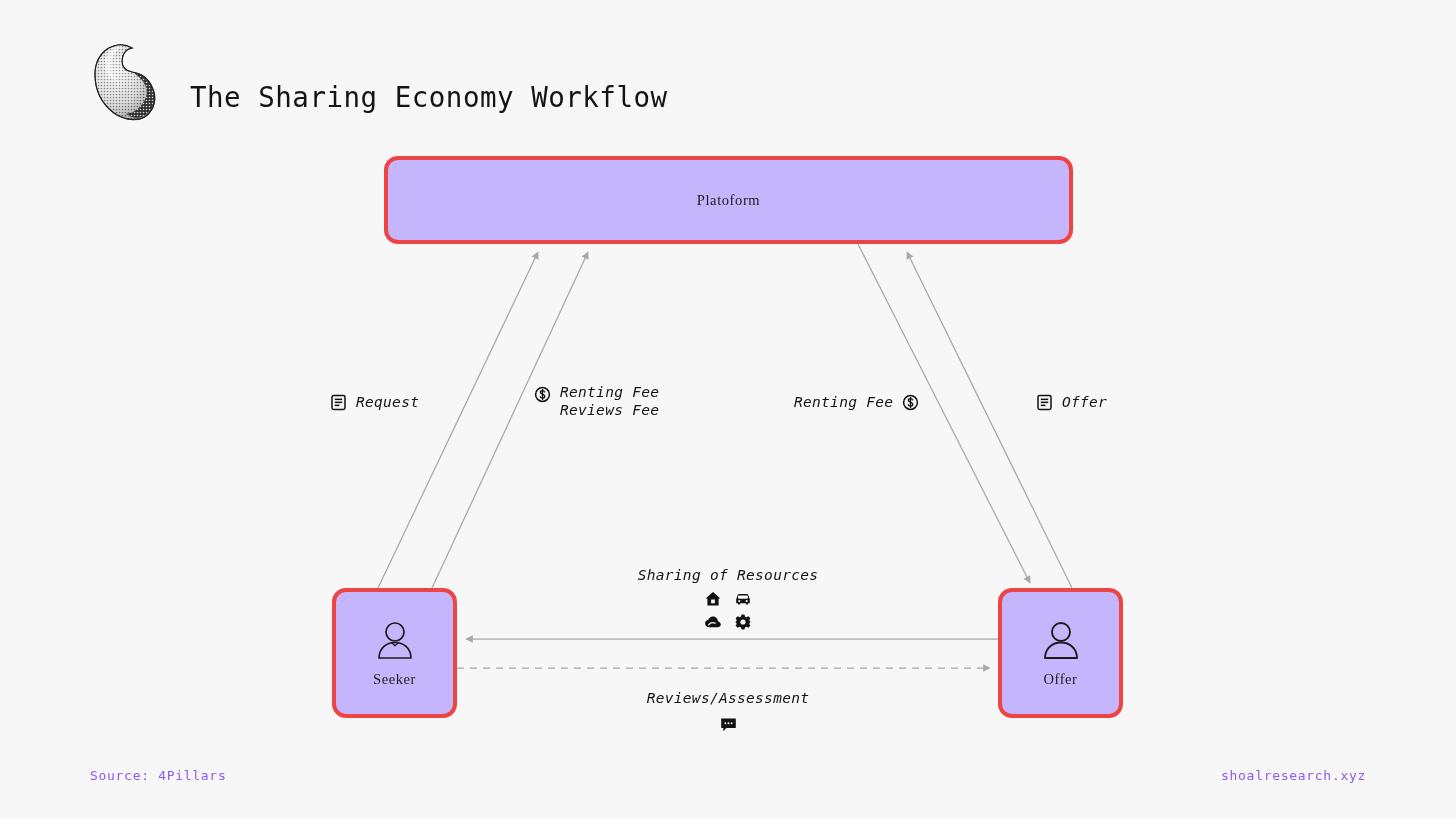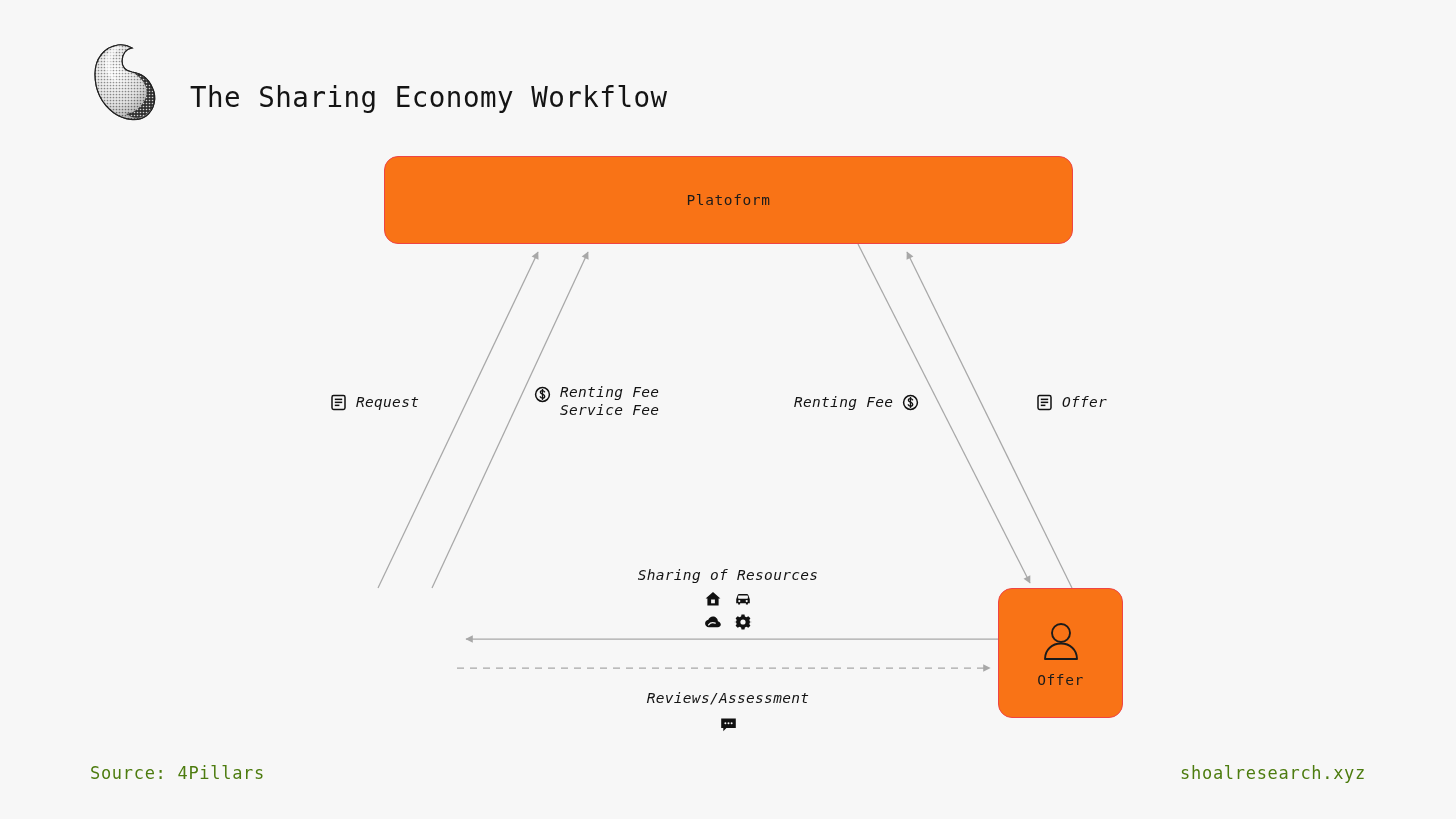--- a/index.html
+++ b/index.html
@@ -50,23 +50,24 @@
     left: 0;
     top: 0;
     width: 1456px;
     height: 819px;
     pointer-events: none;
   }
 
   
   .node {
     position: absolute;
-    background: #f97316;
-    border: 1px solid #ef4444;
+    background: #c4b5fd;
+    border: 4px solid #ef4444;
     border-radius: 14px;
+    font-family: Liberation Serif, serif;
   }
   #node-platform {
     left: 384px;
     top: 156px;
     width: 689px;
     height: 88px;
     display: flex;
     align-items: center;
     justify-content: center;
   }
@@ -159,23 +160,23 @@
     letter-spacing: 0.3px;
     color: #141414;
     white-space: nowrap;
   }
   #reviews-block .mini-icon { width: 19px; height: 19px; }
 
   
   .footer-text {
     position: absolute;
     bottom: 36px;
-    font-size: 17px;
+    font-size: 13px;
     letter-spacing: 0.7px;
-    color: #4d7c0f;
+    color: #8b5cf6;
     white-space: nowrap;
   }
   #footer-source { left: 90px; }
   #footer-site   { right: 90px; }
 </style>
 </head>
 <body>
 
 <div id="canvas">
 
@@ -226,20 +227,28 @@
 
     <line x1="998" y1="639" x2="466" y2="639" stroke="#a8a8a8" stroke-width="1.25" marker-end="url(#ah)"></line>
 
     <line x1="457" y1="668" x2="990" y2="668" stroke="#a8a8a8" stroke-width="1.25" stroke-dasharray="7 6" marker-end="url(#ah)"></line>
   </svg>
 
   <div class="node" id="node-platform">
     <span class="node-label">Platoform</span>
   </div>
 
+  <div class="node actor-node" id="node-seeker">
+    <svg class="actor-icon" viewBox="0 0 46 46">
+      <circle cx="23" cy="14" r="9" fill="none" stroke="#1b1b1b" stroke-width="1.7"></circle>
+      <path d="M7 40 C7 30.5 14.2 24.5 23 24.5 C31.8 24.5 39 30.5 39 40 Z" fill="none" stroke="#1b1b1b" stroke-width="1.7" stroke-linejoin="round"></path>
+      <path d="M19.5 24.8 L23 27.6 L26.5 24.8" fill="none" stroke="#1b1b1b" stroke-width="1.4"></path>
+    </svg>
+    <span class="node-label">Seeker</span>
+  </div>
 
   <div class="node actor-node" id="node-owner">
     <svg class="actor-icon" viewBox="0 0 46 46">
       <circle cx="23" cy="14" r="9" fill="none" stroke="#1b1b1b" stroke-width="1.9"></circle>
       <path d="M7 40 C7 30.5 14.2 24.5 23 24.5 C31.8 24.5 39 30.5 39 40 Z" fill="none" stroke="#1b1b1b" stroke-width="1.9" stroke-linejoin="round"></path>
     </svg>
     <span class="node-label">Offer</span>
   </div>
 
   <div class="edge-label" id="label-request">
@@ -254,21 +263,21 @@
 
   <div class="edge-label" id="label-fees">
     <svg class="mini-icon" viewBox="0 0 17 17">
       <circle cx="8.5" cy="8.5" r="6.9" fill="none" stroke="#111" stroke-width="1.5"></circle>
       <path d="M10.6 5.9 C10.1 5.0 9.3 4.6 8.4 4.6 C7.2 4.6 6.4 5.3 6.4 6.3 C6.4 8.6 10.7 7.6 10.7 10.2
                C10.7 11.3 9.8 12.1 8.5 12.1 C7.4 12.1 6.6 11.6 6.2 10.8" fill="none" stroke="#111" stroke-width="1.35" stroke-linecap="round"></path>
       <line x1="8.5" y1="3.0" x2="8.5" y2="13.9" stroke="#111" stroke-width="1.35"></line>
     </svg>
     <span class="edge-lines">
       <span class="lbl-text">Renting Fee</span>
-      <span class="lbl-text">Service Fee</span>
+      <span class="lbl-text">Reviews Fee</span>
     </span>
   </div>
 
   <div class="edge-label" id="label-renting-fee-right">
     <span class="lbl-text">Renting Fee</span>
     <svg class="mini-icon" viewBox="0 0 17 17">
       <circle cx="8.5" cy="8.5" r="6.9" fill="none" stroke="#111" stroke-width="1.5"></circle>
       <path d="M10.6 5.9 C10.1 5.0 9.3 4.6 8.4 4.6 C7.2 4.6 6.4 5.3 6.4 6.3 C6.4 8.6 10.7 7.6 10.7 10.2
                C10.7 11.3 9.8 12.1 8.5 12.1 C7.4 12.1 6.6 11.6 6.2 10.8" fill="none" stroke="#111" stroke-width="1.35" stroke-linecap="round"></path>
       <line x1="8.5" y1="3.0" x2="8.5" y2="13.9" stroke="#111" stroke-width="1.35"></line>

